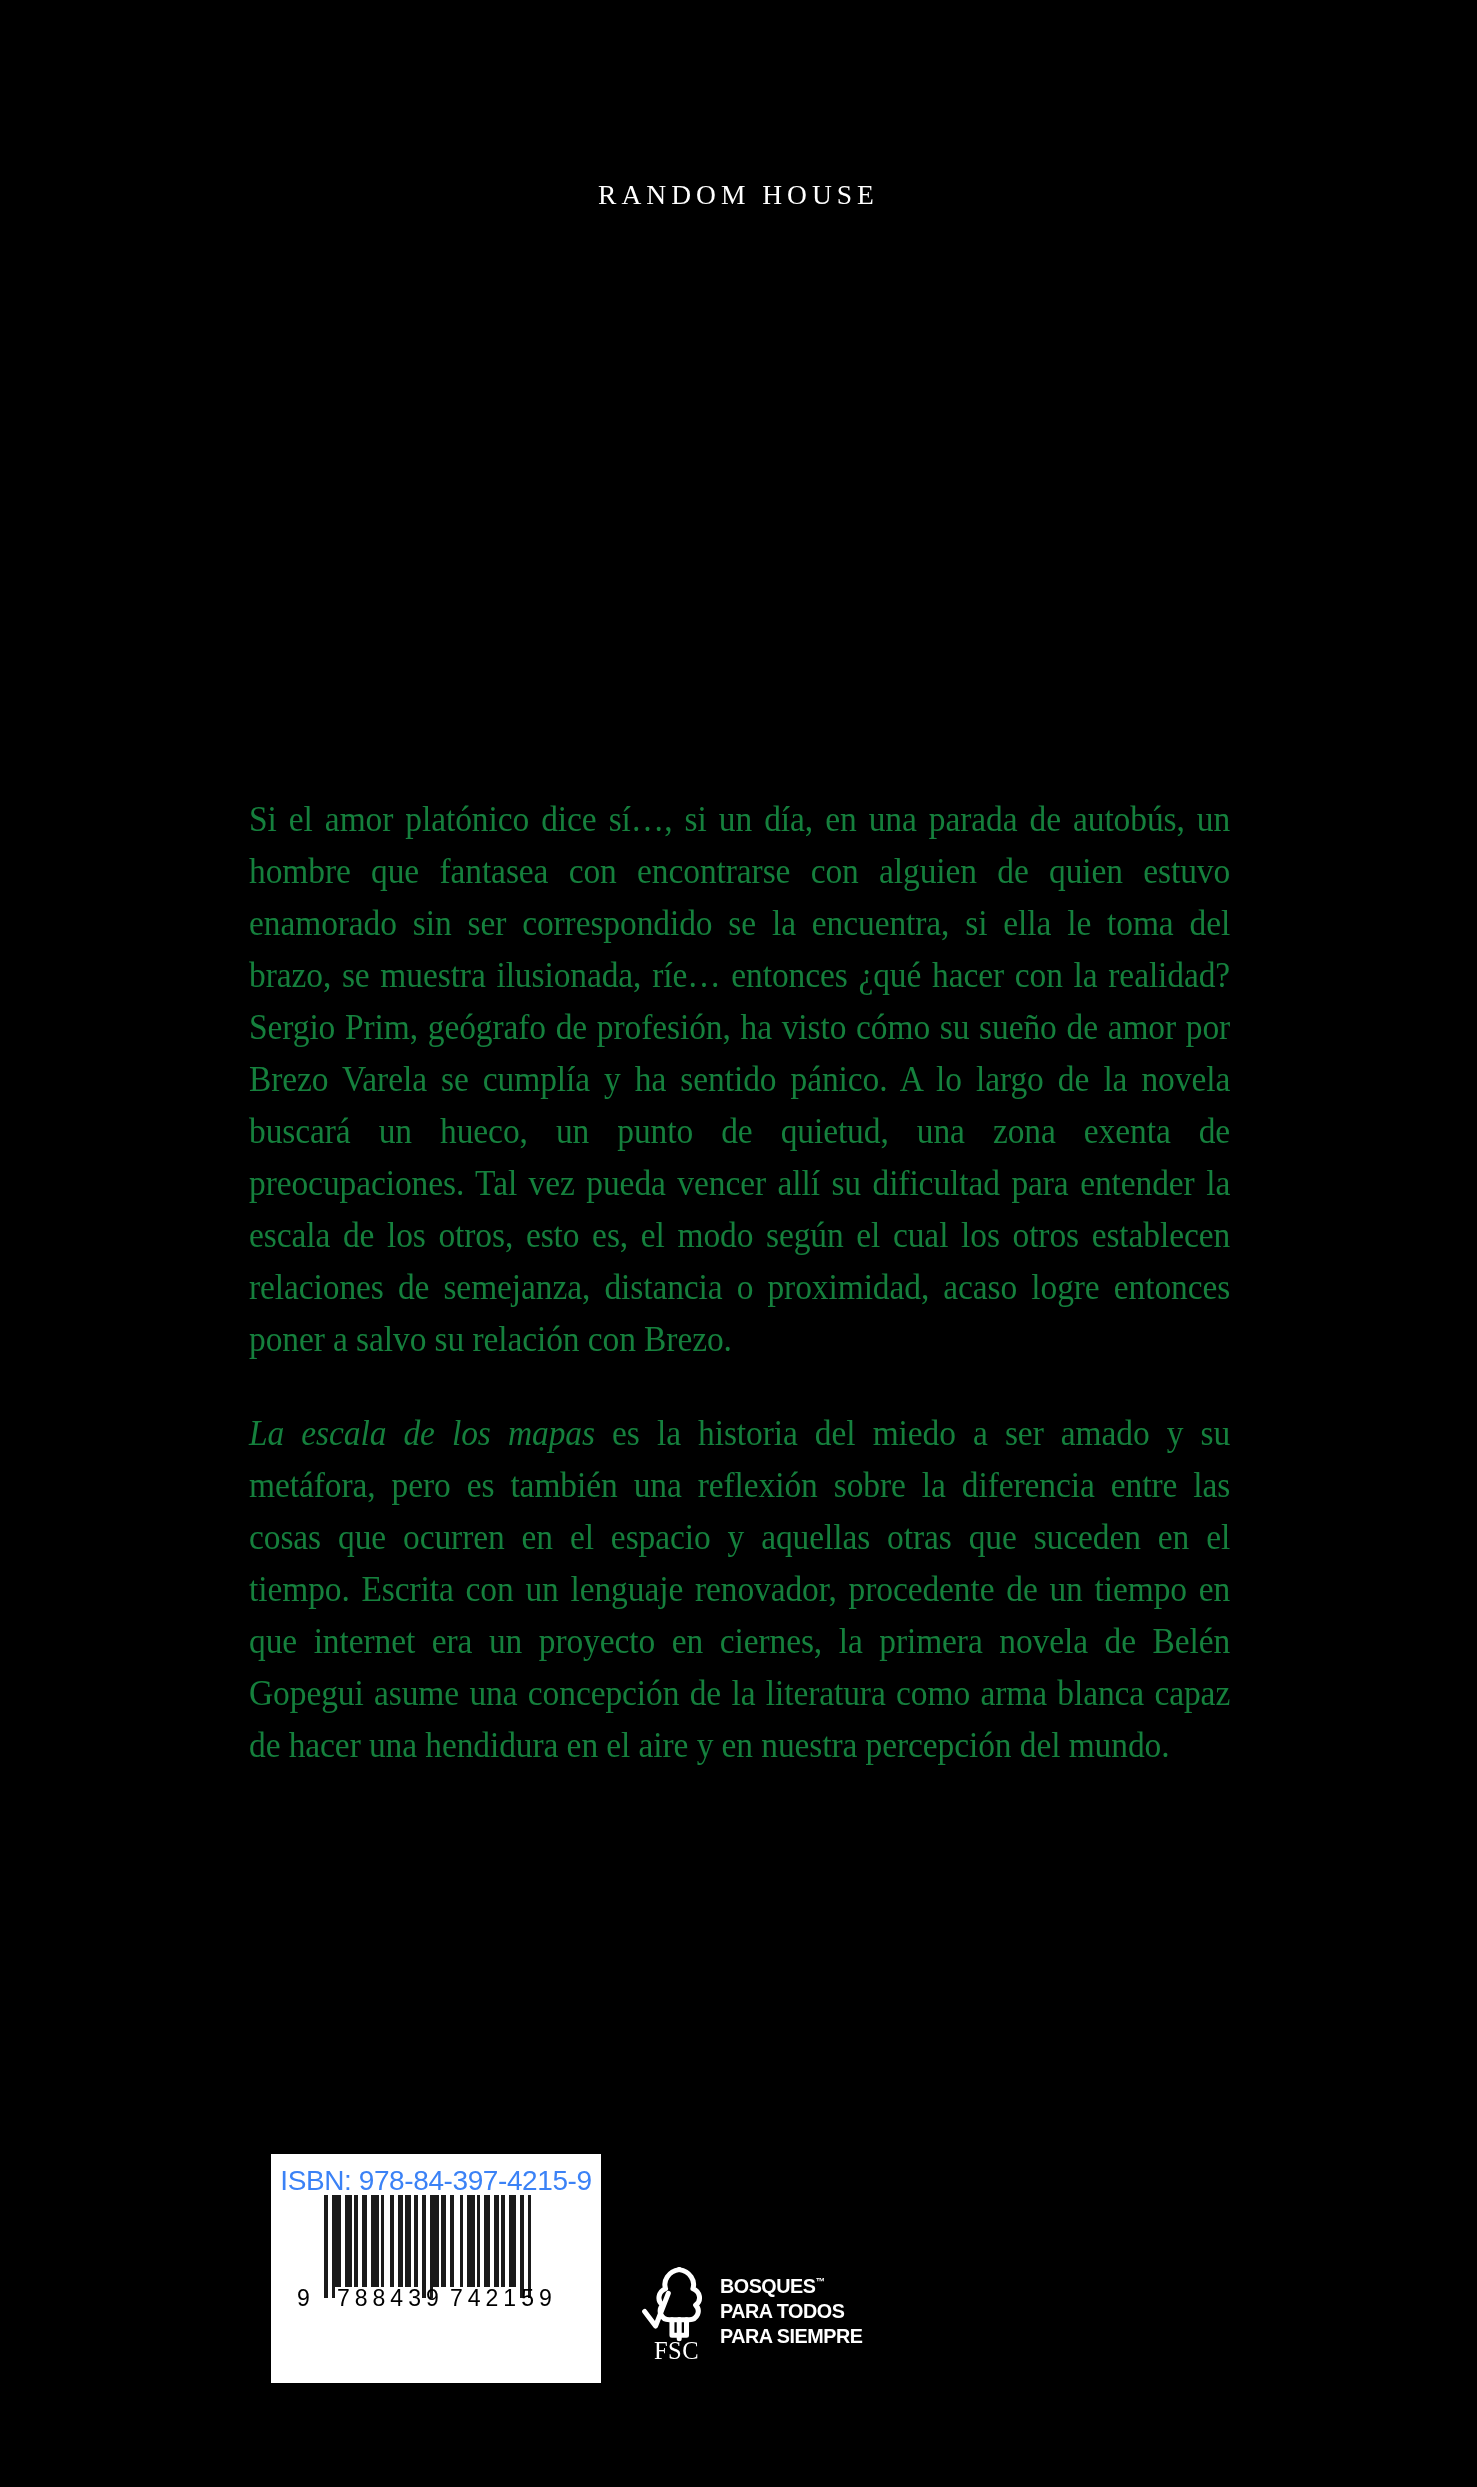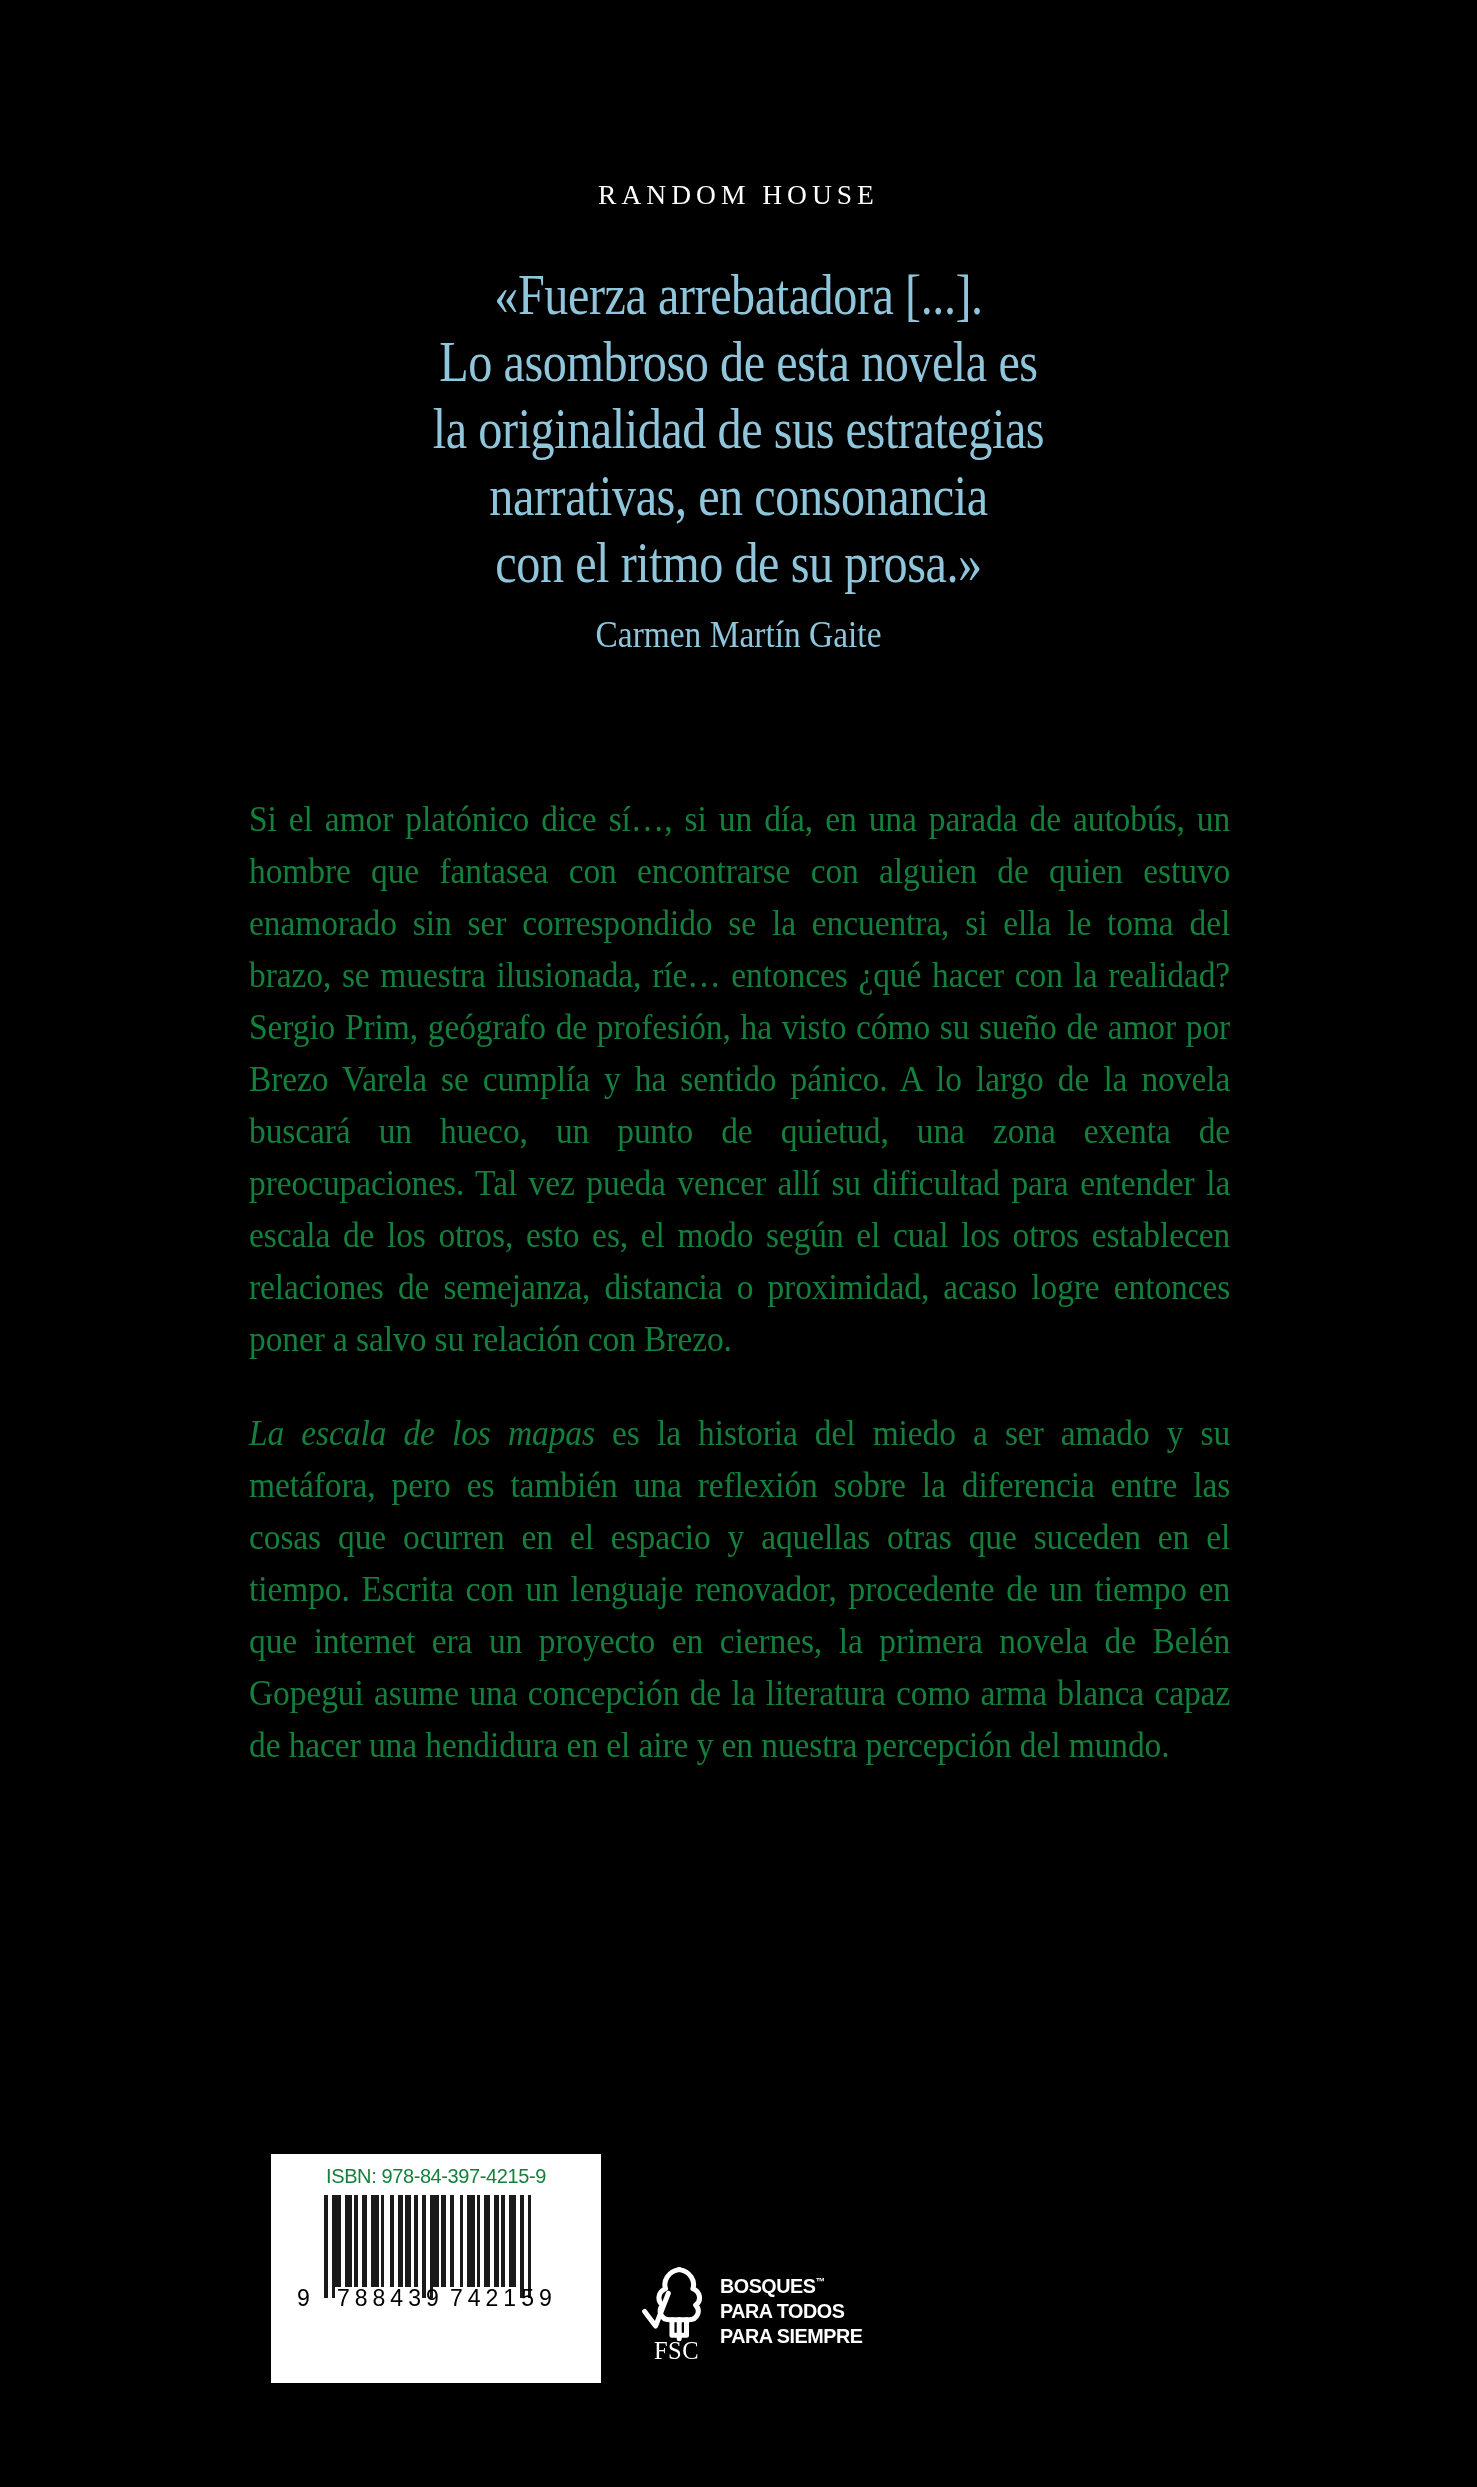--- a/index.html
+++ b/index.html
@@ -118,23 +118,23 @@
     position: relative;
     height: 174px;
     background: #ffffff;
   }
   .isbn-text {
     position: absolute;
     top: 11px;
     left: 0;
     width: 100%;
     text-align: center;
-    color: #15803d;
+    color: #3b82f6;
     font-family: "Liberation Sans", "DejaVu Sans", sans-serif;
-    font-size: 20px;
+    font-size: 28px;
     font-weight: 500;
     letter-spacing: -0.4px;
   }
   .bars {
     position: absolute;
     top: 41px;
     left: 53px;
     width: 236px;
     height: 101px;
     display: flex;
@@ -209,28 +209,20 @@
     vertical-align: super;
   }
 </style>
 </head>
 <body>
 
 <div class="cover">
 
   <div class="imprint">RANDOM HOUSE</div>
 
-  <div class="quote-block">
-    <div class="quote-line">«Fuerza arrebatadora [...].</div>
-    <div class="quote-line">Lo asombroso de esta novela es</div>
-    <div class="quote-line">la originalidad de sus estrategias</div>
-    <div class="quote-line">narrativas, en consonancia</div>
-    <div class="quote-line">con el ritmo de su prosa.»</div>
-    <div class="quote-attrib">Carmen Martín Gaite</div>
-  </div>
 
   <div class="synopsis">
     <p class="para">Si el amor platónico dice sí…, si un día, en una parada de autobús, un hombre que fantasea con encontrarse con alguien de quien estuvo enamorado sin ser correspondido se la encuentra, si ella le toma del brazo, se muestra ilusionada, ríe… entonces ¿qué hacer con la realidad? Sergio Prim, geógrafo de profesión, ha visto cómo su sueño de amor por Brezo Varela se cumplía y ha sentido pánico. A lo largo de la novela buscará un hueco, un punto de quietud, una zona exenta de preocupaciones. Tal vez pueda vencer allí su dificultad para entender la escala de los otros, esto es, el modo según el cual los otros establecen relaciones de semejanza, distancia o proximidad, acaso logre entonces poner a salvo su relación con Brezo.</p>
     <p class="para"><em class="booktitle">La escala de los mapas</em><span> es la historia del miedo a ser amado y su metáfora, pero es también una reflexión sobre la diferencia entre las cosas que ocurren en el espacio y aquellas otras que suceden en el tiempo. Escrita con un lenguaje renovador, procedente de un tiempo en que internet era un proyecto en ciernes, la primera novela de Belén Gopegui asume una concepción de la literatura como arma blanca capaz de hacer una hendidura en el aire y en nuestra percepción del mundo.</span></p>
   </div>
 
   <div class="barcode-block">
     <div class="barcode-body">
       <div class="isbn-text">ISBN: 978-84-397-4215-9</div>
       <div class="bars" id="bars">

